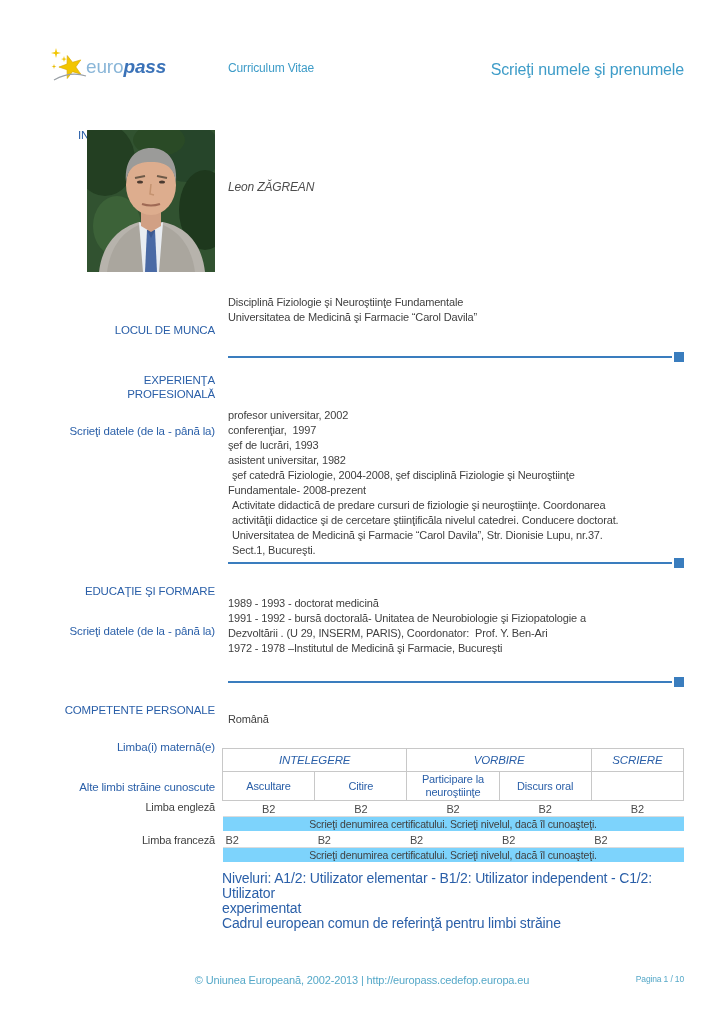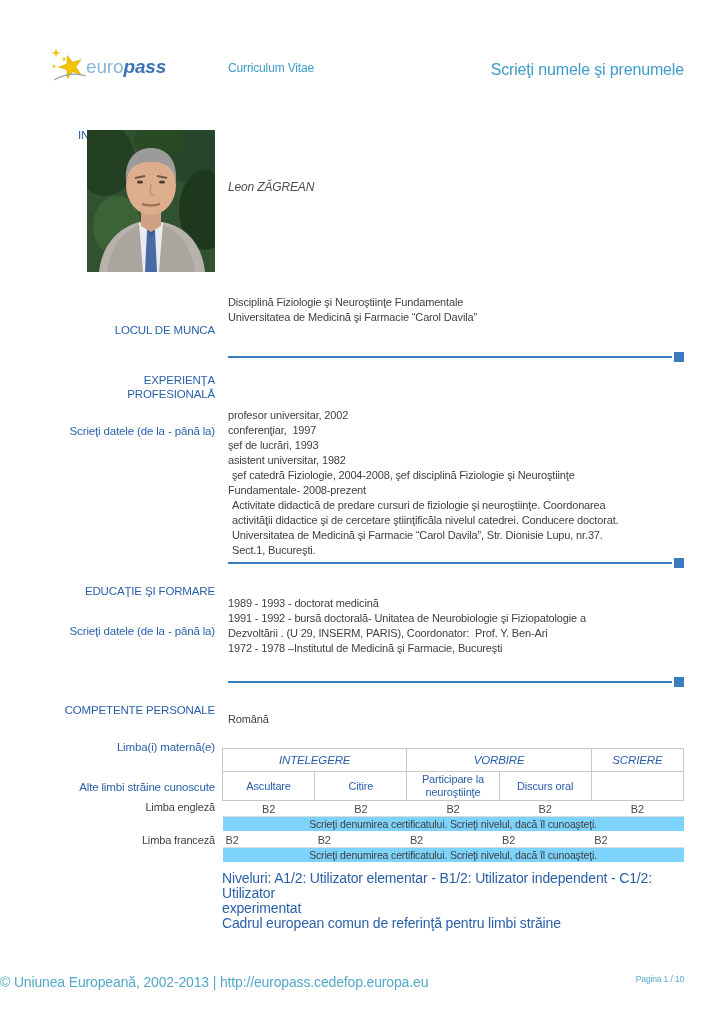--- a/index.html
+++ b/index.html
@@ -68,22 +68,22 @@
   .lang-row-label { position: absolute; left: 0; width: 215px; text-align: right; font-size: 11px; color: #3f3f3f; }
 
   .levels-note {
     position: absolute; left: 222px; width: 462px;
     font-size: 14px; color: #2a5fa8; line-height: 15px;
   }
   .cefr-link { color: #2a5fa8; text-decoration: none; cursor: pointer; }
 
   
   .footer-copy {
-    position: absolute; left: 0; top: 974px; width: 724px; 
-    font-size: 14px; color: #55a8c8;
+    position: absolute; left: 0; top: 974px; width: 724px; text-align: center;
+    font-size: 11px; color: #55a8c8;
   }
   .footer-page {
     position: absolute; right: 40px; top: 974px; font-size: 8.5px; color: #55a8c8; text-align: center;
   }
 </style>
 </head>
 <body>
 
 <div class="page">
 

